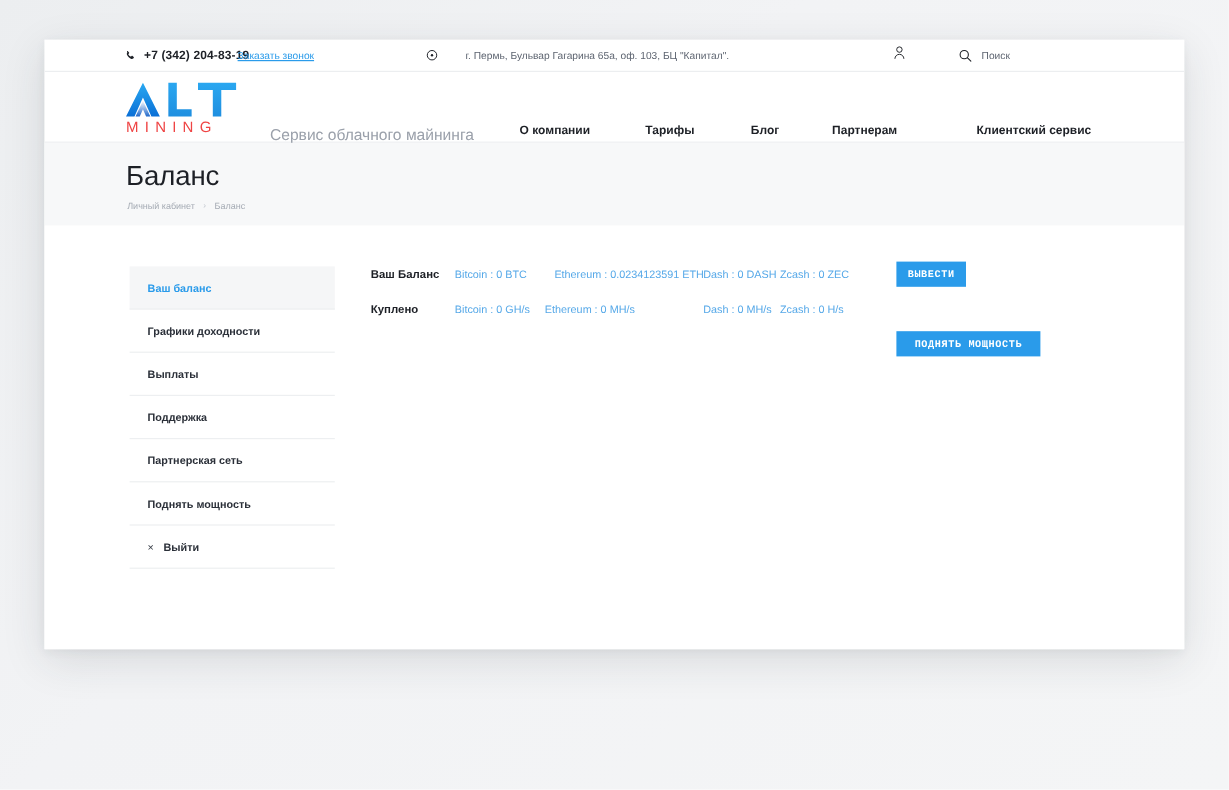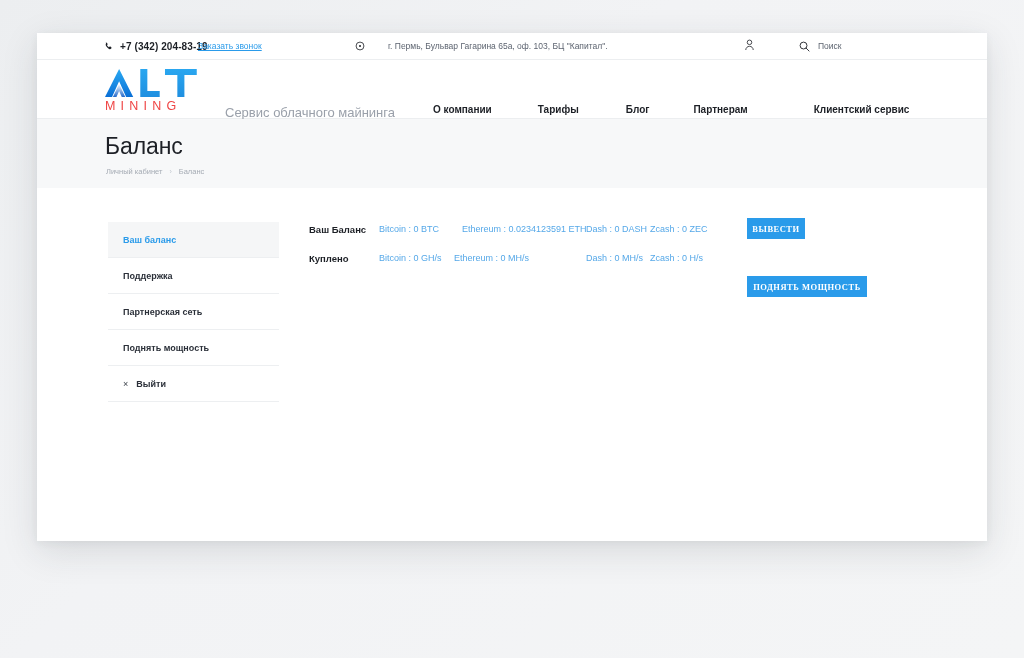--- a/index.html
+++ b/index.html
@@ -254,21 +254,21 @@
 
   .btn {
     position: absolute;
     background: #2a9bea;
     color: #ffffff;
     font-size: 8.5px;
     font-weight: bold;
     letter-spacing: 0.5px;
     border: none;
     cursor: pointer;
-    font-family: Liberation Serif, serif;
+    font-family: Liberation Mono, monospace;
     display: flex;
     align-items: center;
     justify-content: center;
     white-space: nowrap;
   }
   .btn-withdraw {
     left: 438px;
     top: 0px;
     width: 58px;
     height: 21px;
@@ -374,20 +374,26 @@
     </div>
   </div>
 
   <div class="body-area">
 
     <aside class="sidebar">
       <div class="side-item active">
           <span>Ваш баланс</span>
         </div>
       <div class="side-item">
+          <span>Графики доходности</span>
+        </div>
+      <div class="side-item">
+          <span>Выплаты</span>
+        </div>
+      <div class="side-item">
           <span>Поддержка</span>
         </div>
       <div class="side-item">
           <span>Партнерская сеть</span>
         </div>
       <div class="side-item">
           <span>Поднять мощность</span>
         </div>
       <div class="side-item">
         <span class="logout-x">×</span>

